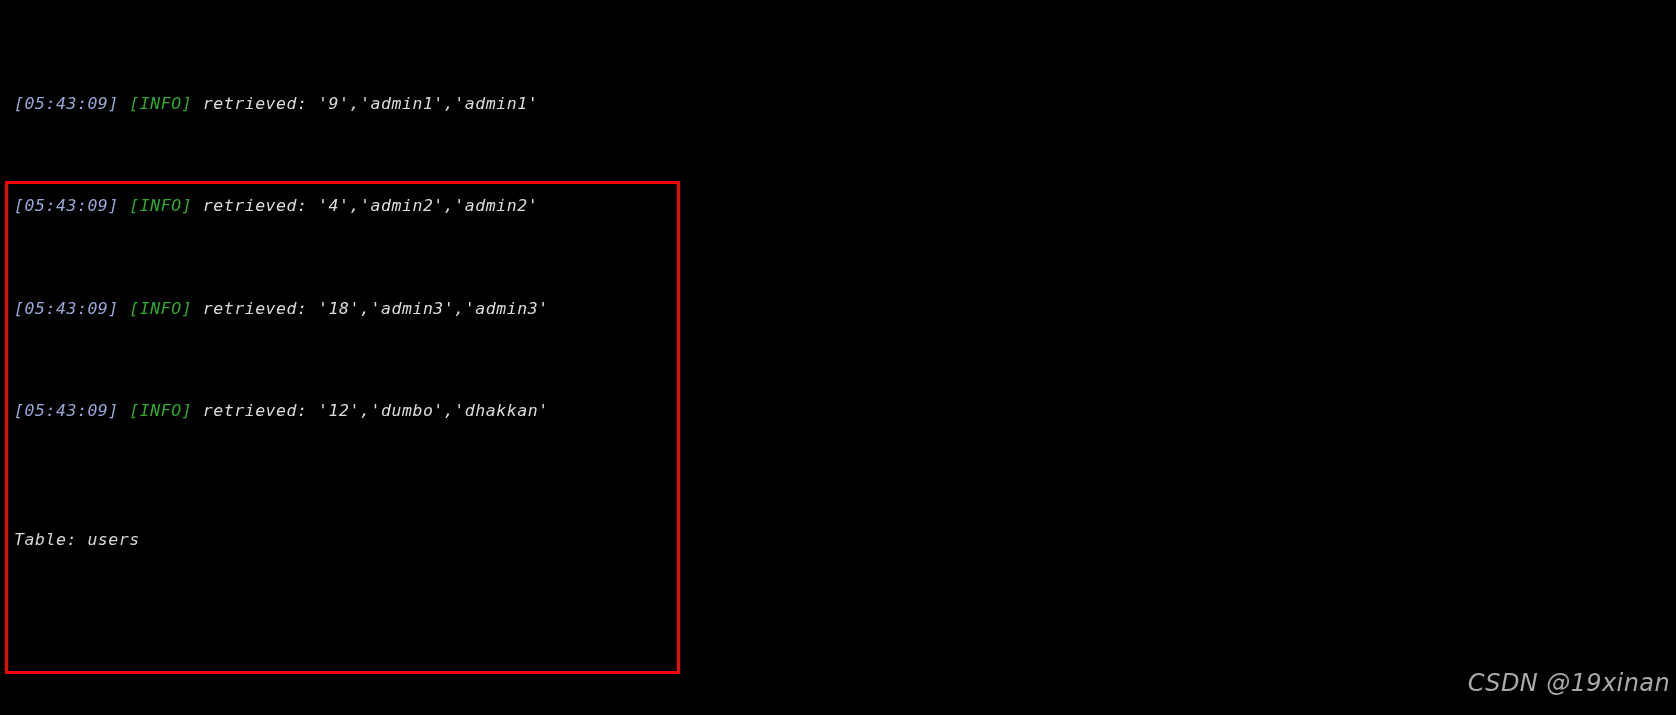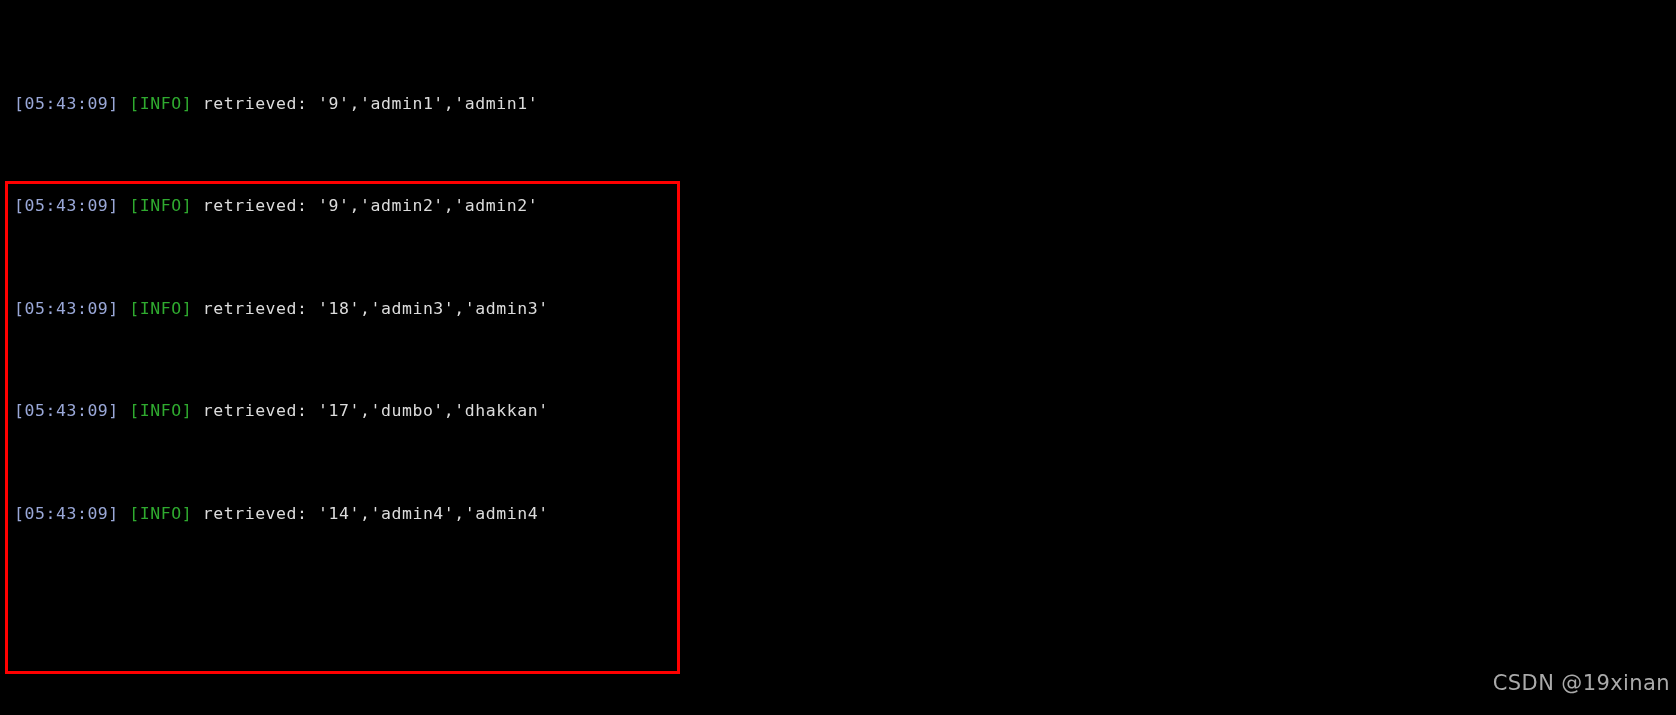--- a/index.html
+++ b/index.html
@@ -20,20 +20,21 @@
     width: 1676px;
     height: 715px;
     background: #000000;
     color: #d8d8d8;
     font-family: "DejaVu Sans Mono", "Liberation Mono", monospace;
     font-size: 16.5px;
     line-height: 25.65px;
     letter-spacing: 0.55px;
     white-space: pre;
     overflow: hidden;
+    font-style: italic;
   }
 
   #scrollback {
     position: absolute;
     left: 14px;
     top: -12px;
     width: 1662px;
   }
 
   .line {
@@ -58,44 +59,44 @@
     background: transparent;
     pointer-events: none;
   }
 
   #watermark {
     position: absolute;
     right: 6px;
     bottom: 18px;
     color: #b9b9b9;
     font-family: "DejaVu Sans", "Liberation Sans", sans-serif;
-    font-size: 21px;
+    font-size: 24px;
     letter-spacing: 0.4px;
     opacity: 0.92;
     white-space: pre;
   }
 </style>
 </head>
 <body>
 
 <div id="terminal">
 
   <div id="scrollback">
 
     
     <div class="line"><span class="ts">[05:43:09]</span><span class="brk"> </span><span class="lvl-info">[INFO]</span><span class="msg"> retrieved: '9','admin1','admin1'</span></div>
 
-    <div class="line"><span class="ts">[05:43:09]</span><span class="brk"> </span><span class="lvl-info">[INFO]</span><span class="msg"> retrieved: '9','admin2','admin2'</span></div>
+    <div class="line"><span class="ts">[05:43:09]</span><span class="brk"> </span><span class="lvl-info">[INFO]</span><span class="msg"> retrieved: '4','admin2','admin2'</span></div>
 
     <div class="line"><span class="ts">[05:43:09]</span><span class="brk"> </span><span class="lvl-info">[INFO]</span><span class="msg"> retrieved: '18','admin3','admin3'</span></div>
 
-    <div class="line"><span class="ts">[05:43:09]</span><span class="brk"> </span><span class="lvl-info">[INFO]</span><span class="msg"> retrieved: '17','dumbo','dhakkan'</span></div>
+    <div class="line"><span class="ts">[05:43:09]</span><span class="brk"> </span><span class="lvl-info">[INFO]</span><span class="msg"> retrieved: '12','dumbo','dhakkan'</span></div>
 
-    <div class="line"><span class="ts">[05:43:09]</span><span class="brk"> </span><span class="lvl-info">[INFO]</span><span class="msg"> retrieved: '14','admin4','admin4'</span></div>
 
+    <div class="line">Table: users</div>
     
 
     
     
     
 
     
     
     
     

